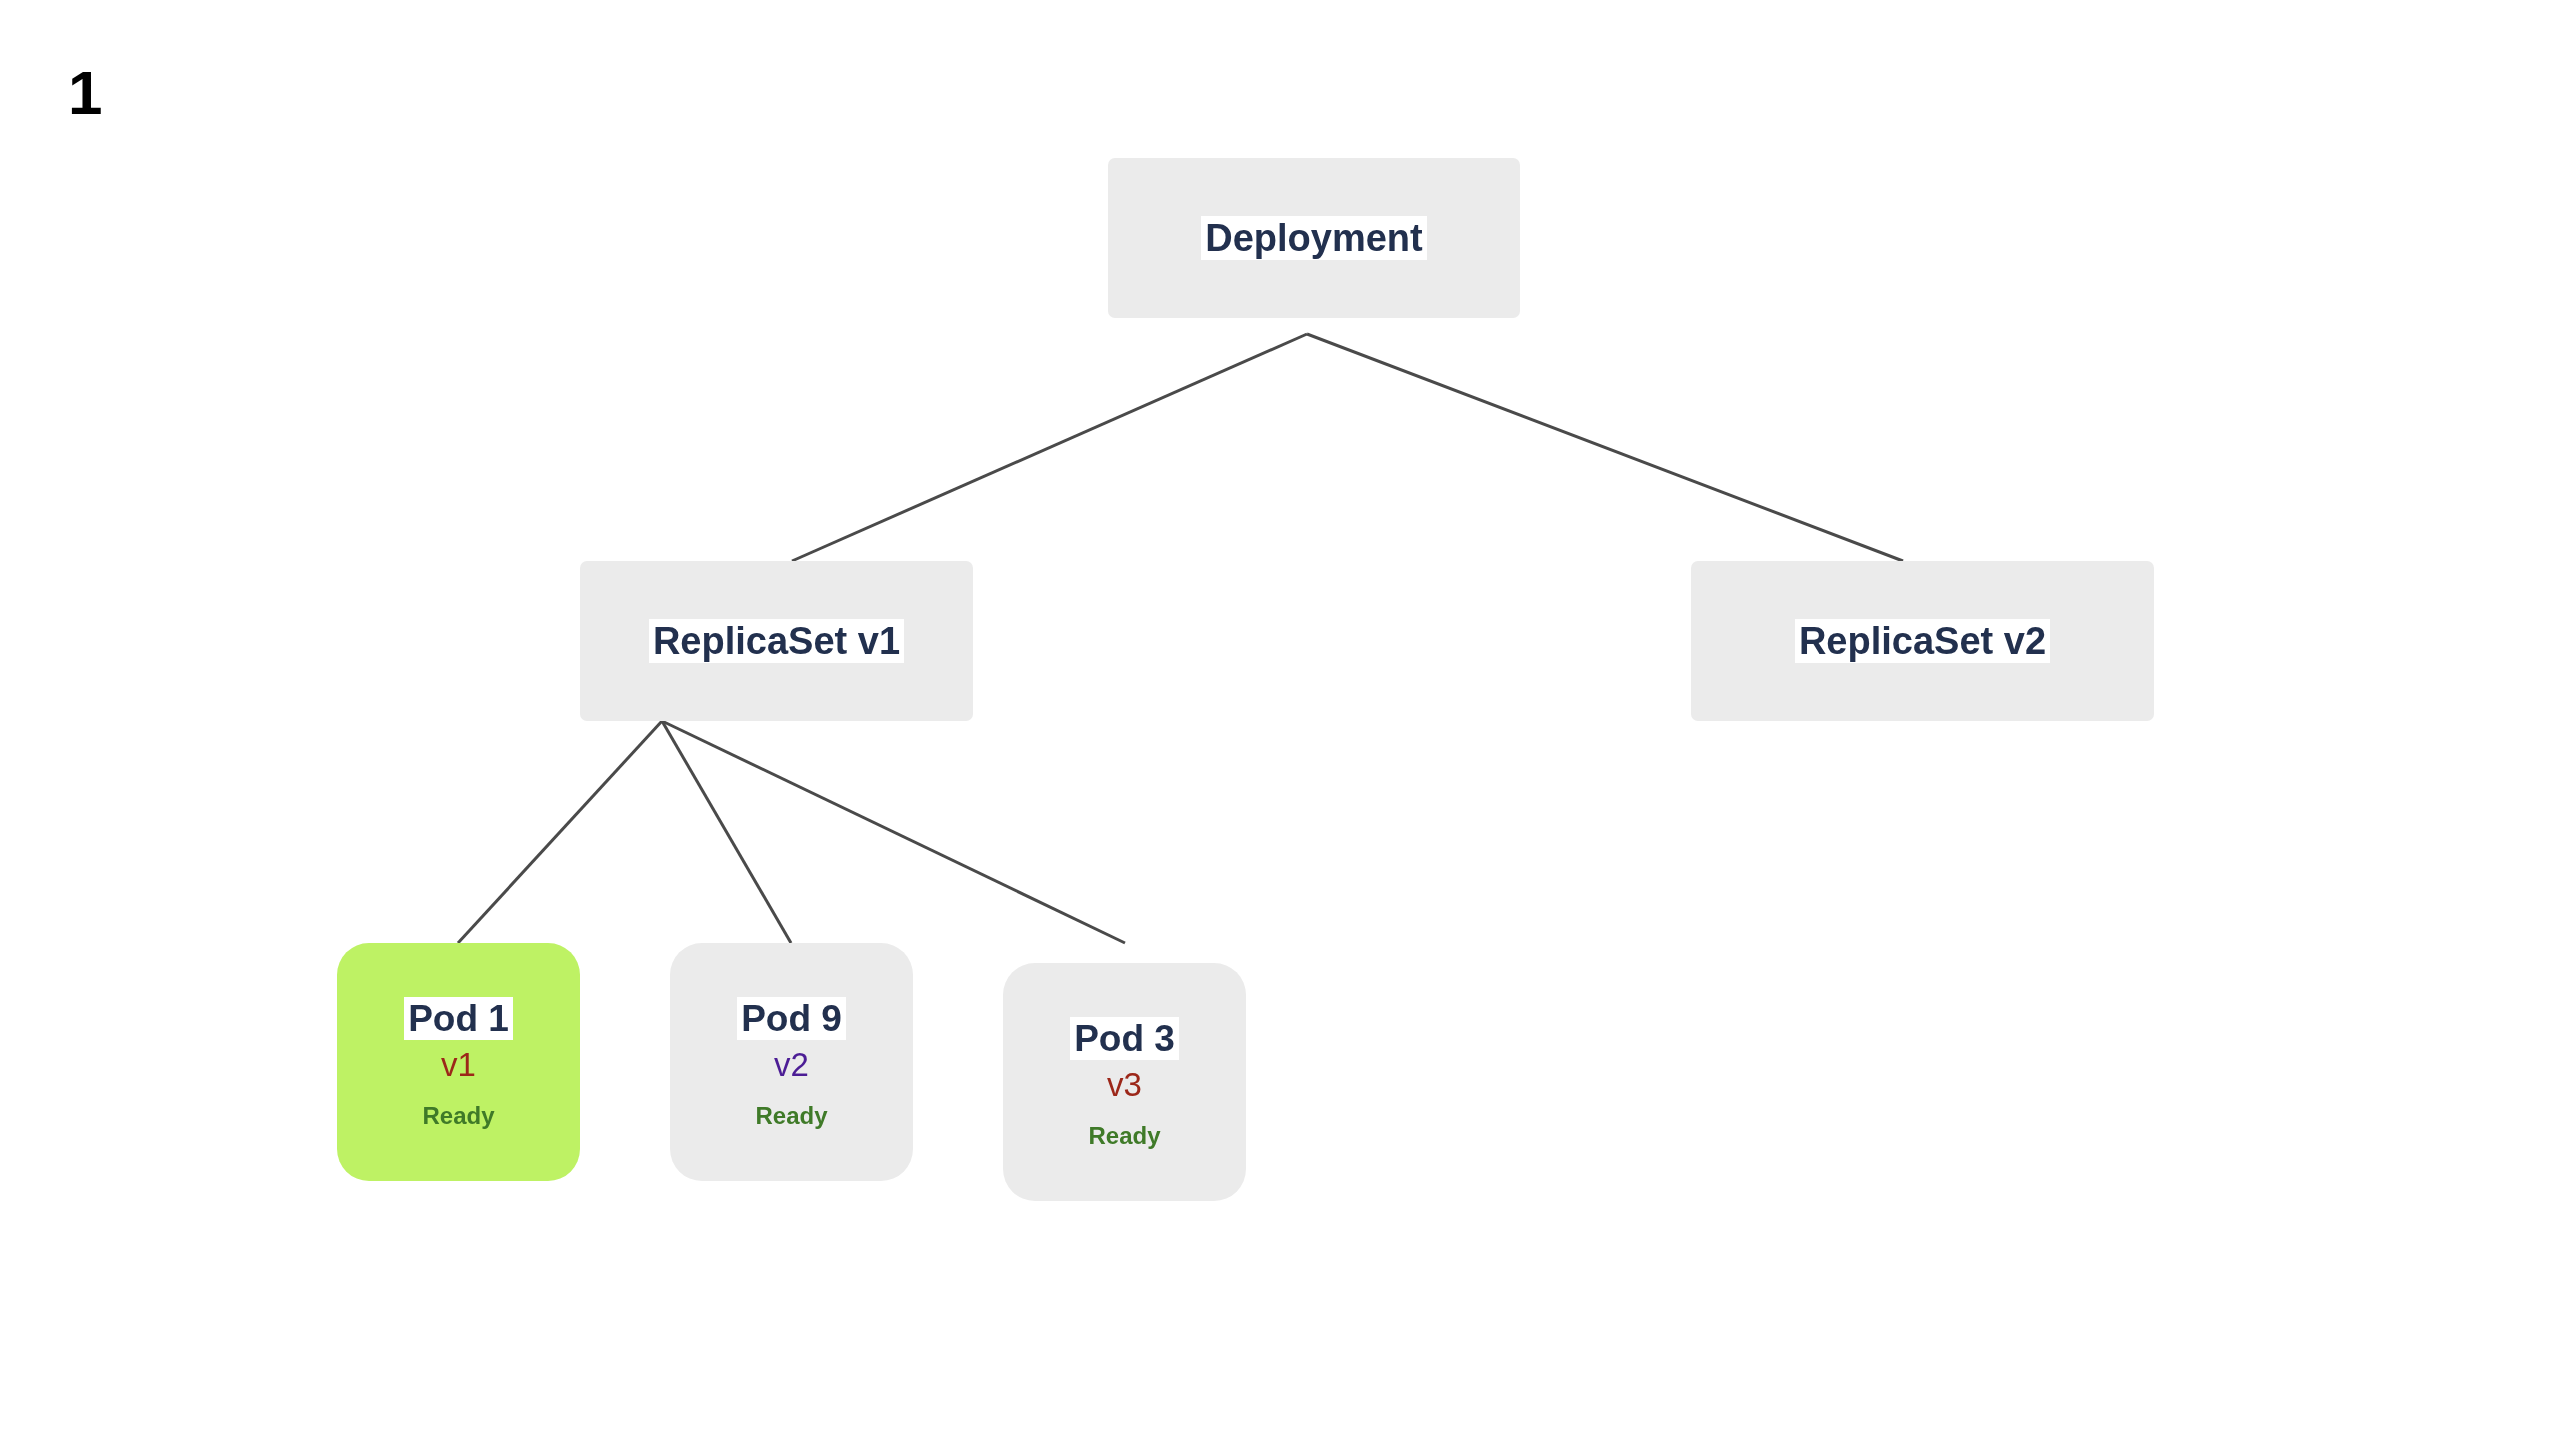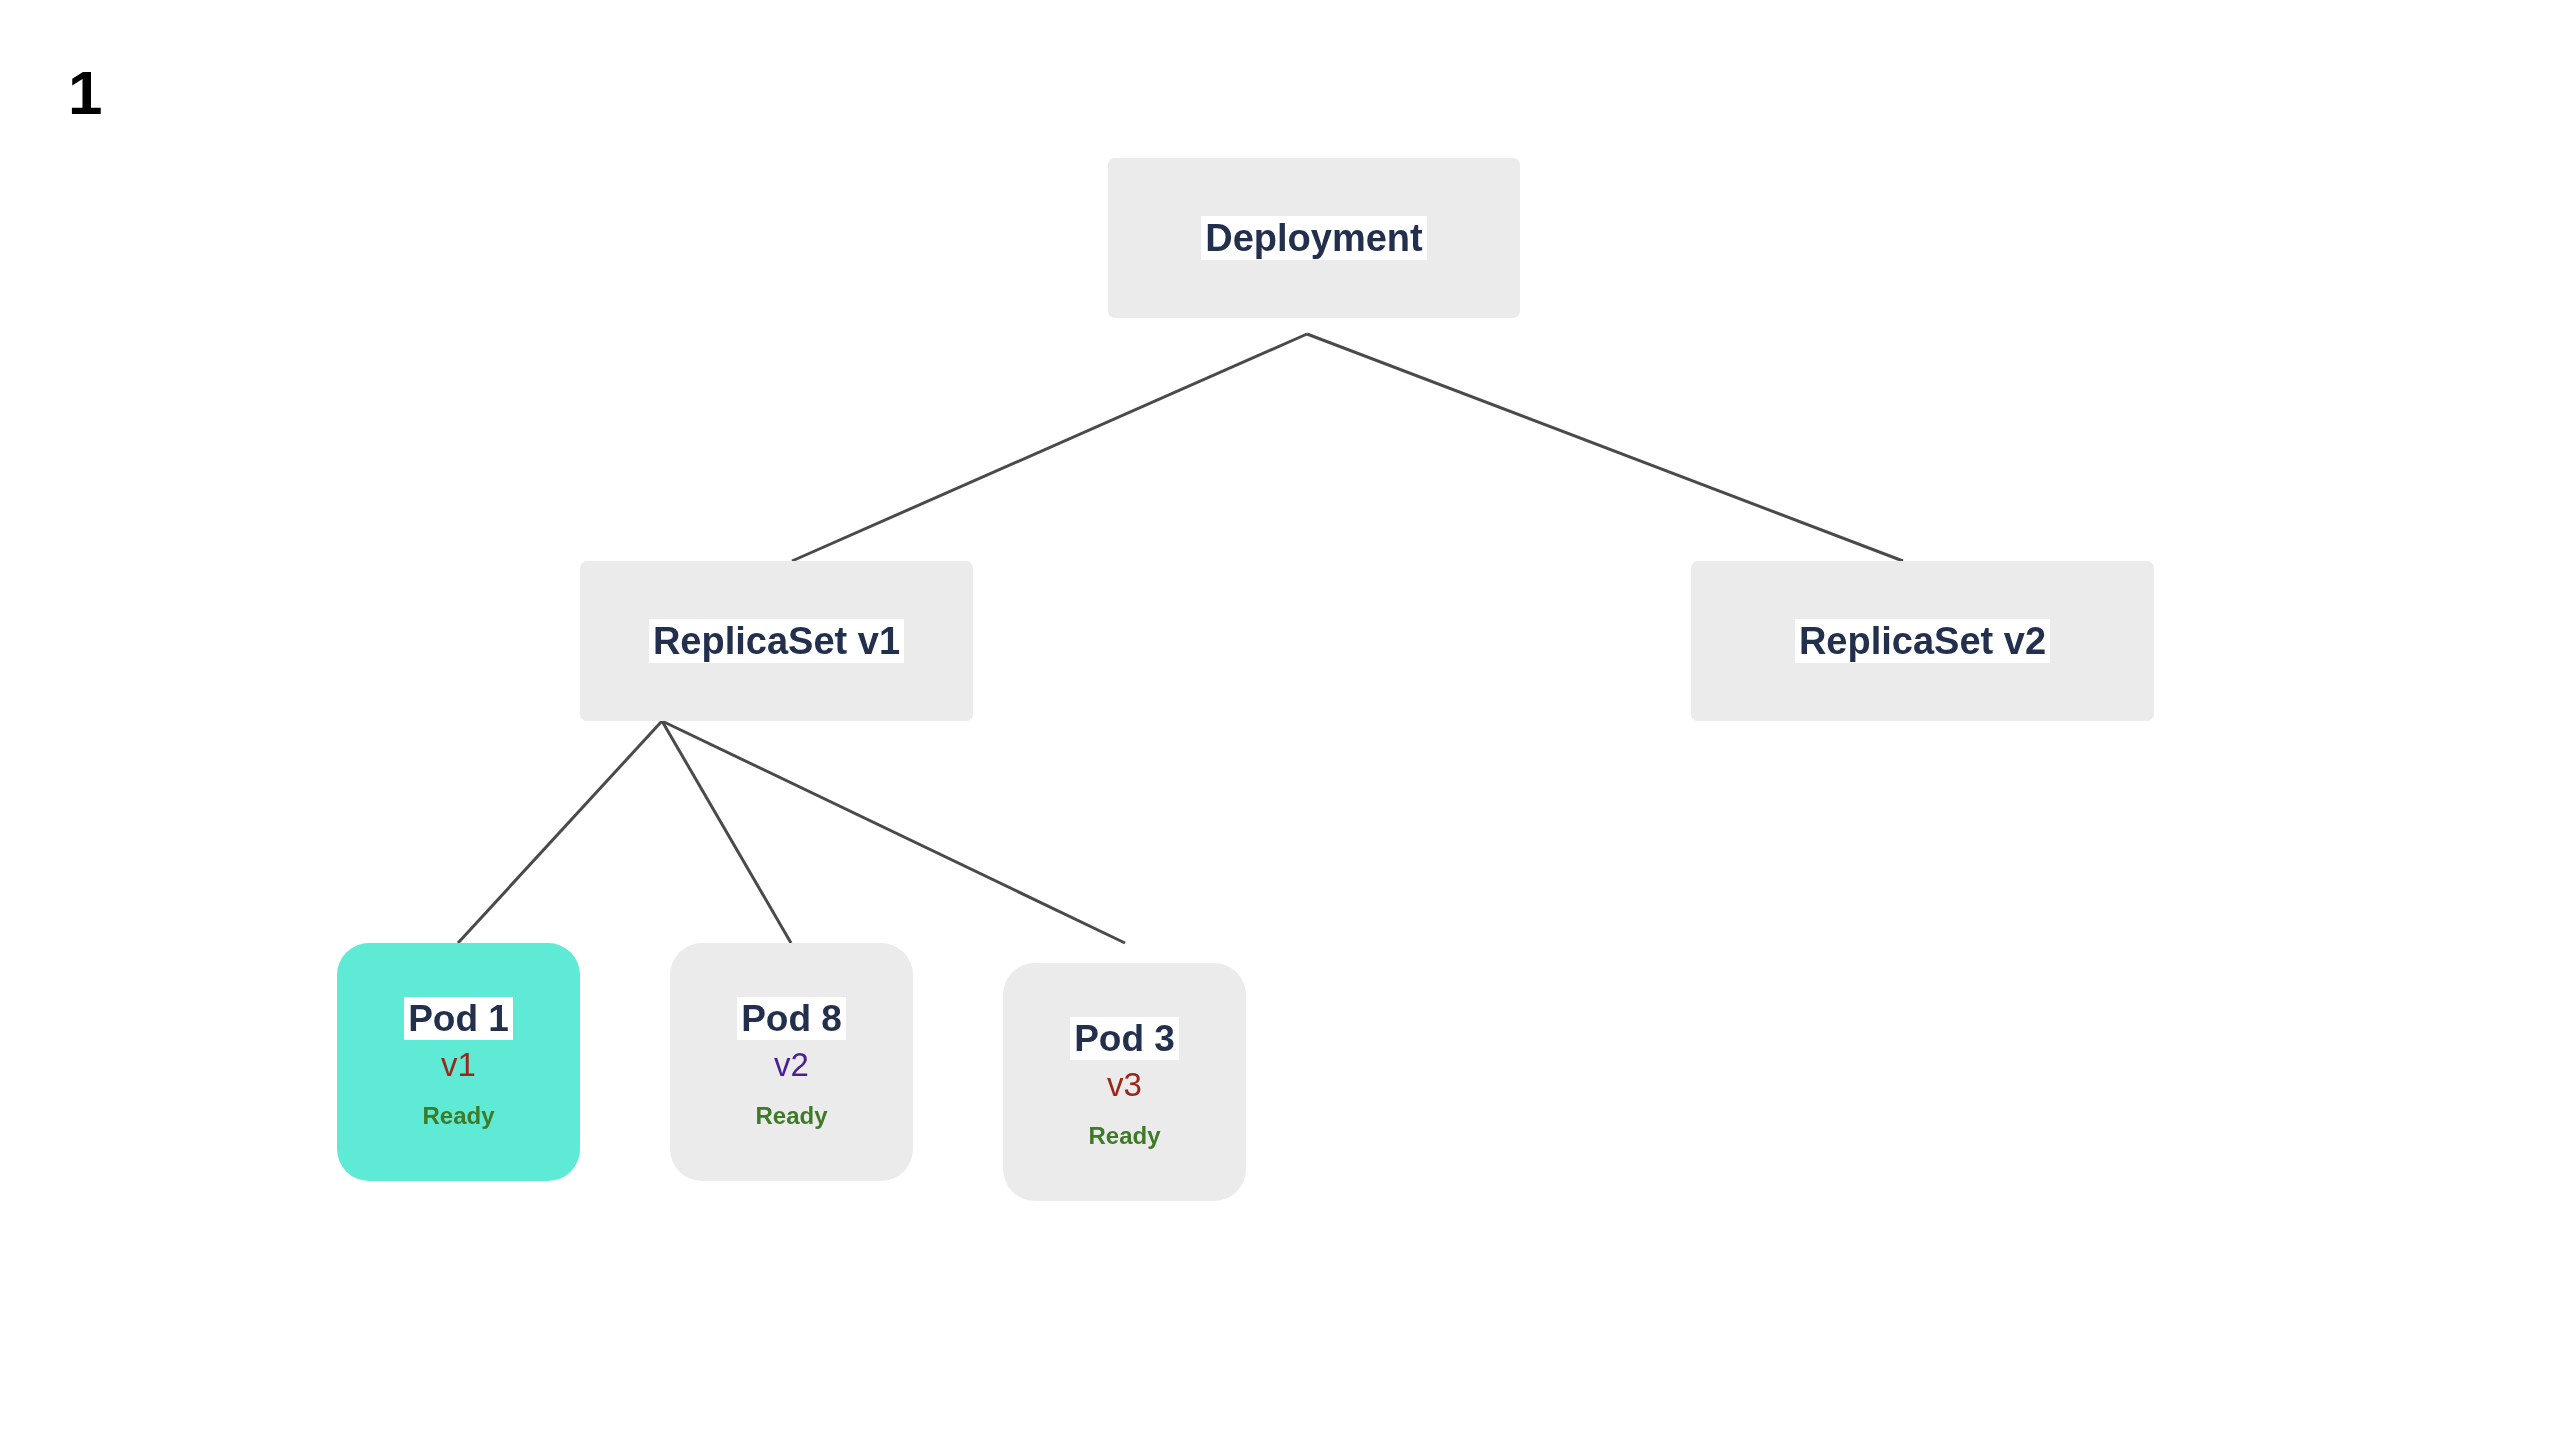--- a/index.html
+++ b/index.html
@@ -110,27 +110,27 @@
   <div id="node-layer">
       <div class="node" style="left: 1108px; top: 158px; width: 412px; height: 160px; background: rgb(235, 235, 235);">
         <div class="node-title" style="color: rgb(34, 48, 78); background: rgb(255, 255, 255);">Deployment</div>
       </div>
       <div class="node" style="left: 580px; top: 561px; width: 393px; height: 160px; background: rgb(235, 235, 235);">
         <div class="node-title" style="color: rgb(34, 48, 78); background: rgb(255, 255, 255);">ReplicaSet v1</div>
       </div>
       <div class="node" style="left: 1691px; top: 561px; width: 463px; height: 160px; background: rgb(235, 235, 235);">
         <div class="node-title" style="color: rgb(34, 48, 78); background: rgb(255, 255, 255);">ReplicaSet v2</div>
       </div>
-      <div class="node pod" style="left: 337px; top: 943px; width: 243px; height: 238px; background: #5eead4;">
+      <div class="node pod" style="left: 337px; top: 943px; width: 243px; height: 238px; background: #bef264;">
         <div class="node-title" style="color: rgb(34, 48, 78); background: rgb(255, 255, 255);">Pod 1</div>
         <div class="node-version" style="color: rgb(156, 39, 25);">v1</div>
         <div class="node-status" style="color: rgb(63, 122, 40);">Ready</div>
       </div>
       <div class="node pod" style="left: 670px; top: 943px; width: 243px; height: 238px; background: rgb(235, 235, 235);">
-        <div class="node-title" style="color: rgb(34, 48, 78); background: rgb(255, 255, 255);">Pod 8</div>
+        <div class="node-title" style="color: rgb(34, 48, 78); background: rgb(255, 255, 255);">Pod 9</div>
         <div class="node-version" style="color: #4c1d95;">v2</div>
         <div class="node-status" style="color: rgb(63, 122, 40);">Ready</div>
       </div>
       <div class="node pod" style="left: 1003px; top: 943px; width: 243px; height: 238px; background: rgb(235, 235, 235); margin-top: 20px;">
         <div class="node-title" style="color: rgb(34, 48, 78); background: rgb(255, 255, 255);">Pod 3</div>
         <div class="node-version" style="color: rgb(156, 39, 25);">v3</div>
         <div class="node-status" style="color: rgb(63, 122, 40);">Ready</div>
       </div>
     </div>
 

